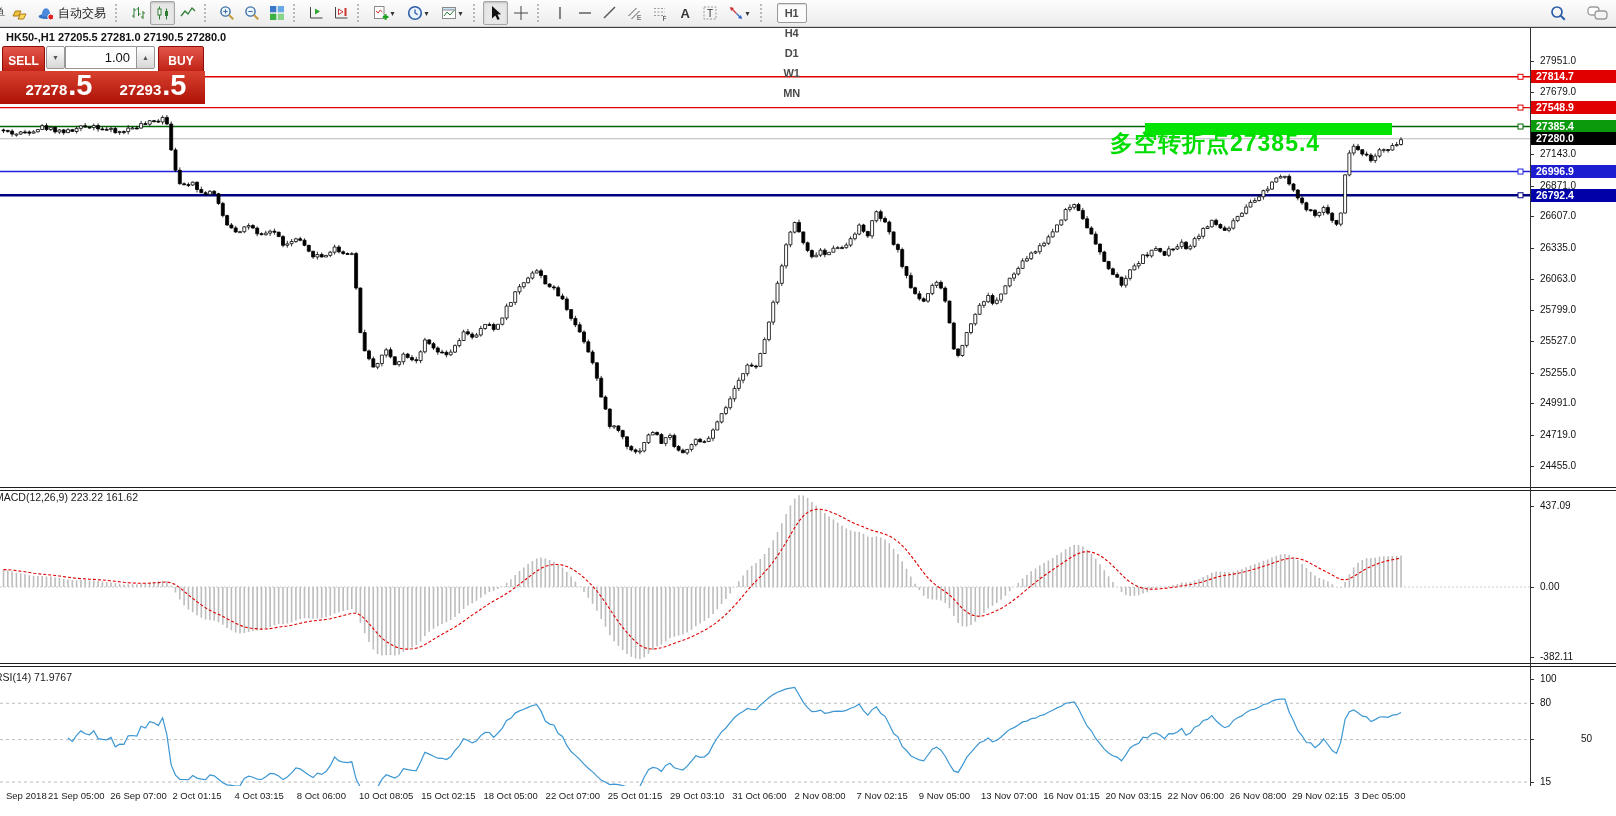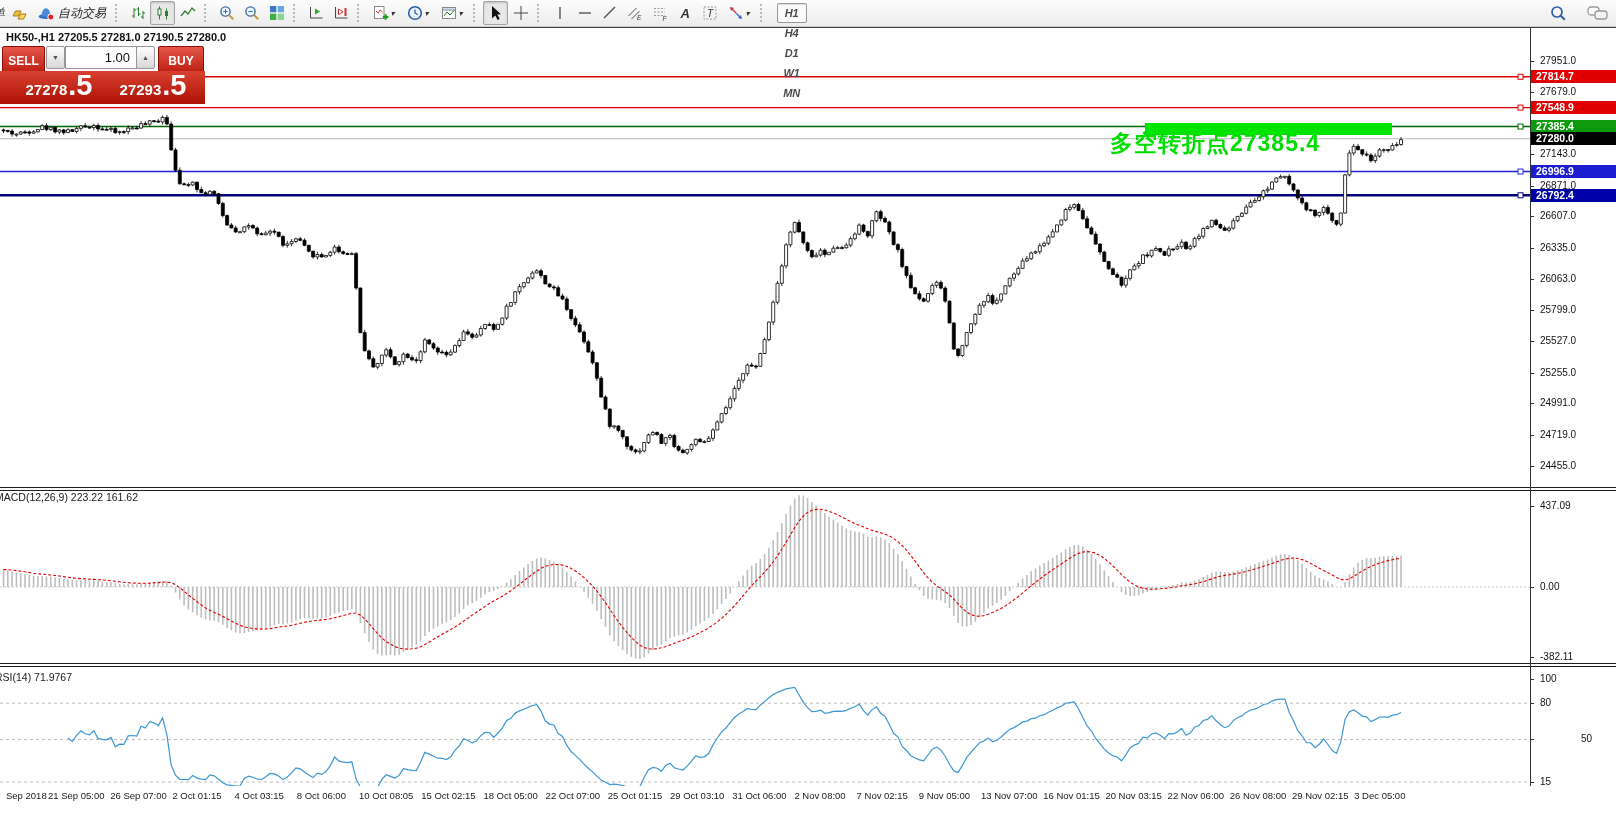--- a/index.html
+++ b/index.html
@@ -2,21 +2,21 @@
 <html><head>
 <meta charset="utf-8">
 <style>
   html,body{margin:0;padding:0;}
   body{width:1616px;height:816px;position:relative;overflow:hidden;background:#fff;
        font-family:"Liberation Sans",sans-serif;-webkit-font-smoothing:antialiased;}
 
   
   .toolbar{position:absolute;top:0;left:0;width:1616px;height:26px;z-index:5;
     background:linear-gradient(#fdfdfd,#ececec);display:flex;align-items:center;
-    border-bottom:1px solid #cfcfcf;font-style:italic;}
+    border-bottom:1px solid #cfcfcf;}
   .grip{width:3px;height:18px;border-left:2px dotted #b9b9b9;margin:0 5px 0 4px;}
   .tbtn{width:23px;height:22px;display:flex;align-items:center;justify-content:center;
     border:1px solid transparent;border-radius:2px;flex:0 0 auto;}
   .tbtn.wide{width:32px;}
   .tbtn.active{background:#e7e7e7;border-color:#a5a5a5;box-shadow:inset 0 1px 2px rgba(0,0,0,.18);}
   .tbtn svg{display:block;}
   .ddarrow{font-size:8px;color:#333;margin-left:1px;}
   .autotrade{display:flex;align-items:center;gap:3px;padding:0 4px;height:22px;}
   .autotrade-label{font-size:12px;color:#222;}
   .clip-icon{width:8px;overflow:hidden;height:22px;display:flex;align-items:center;}

